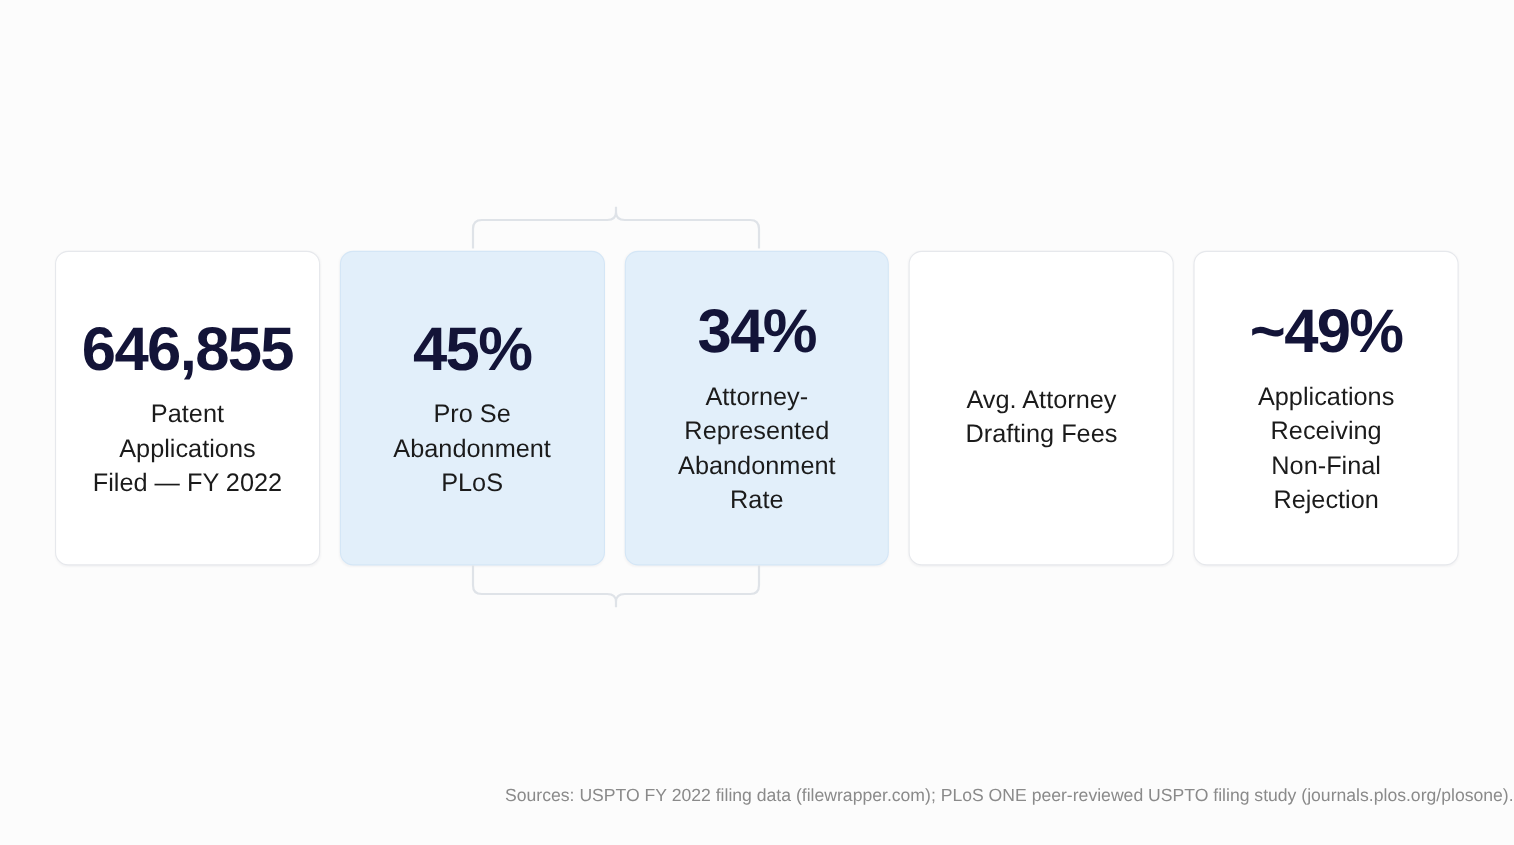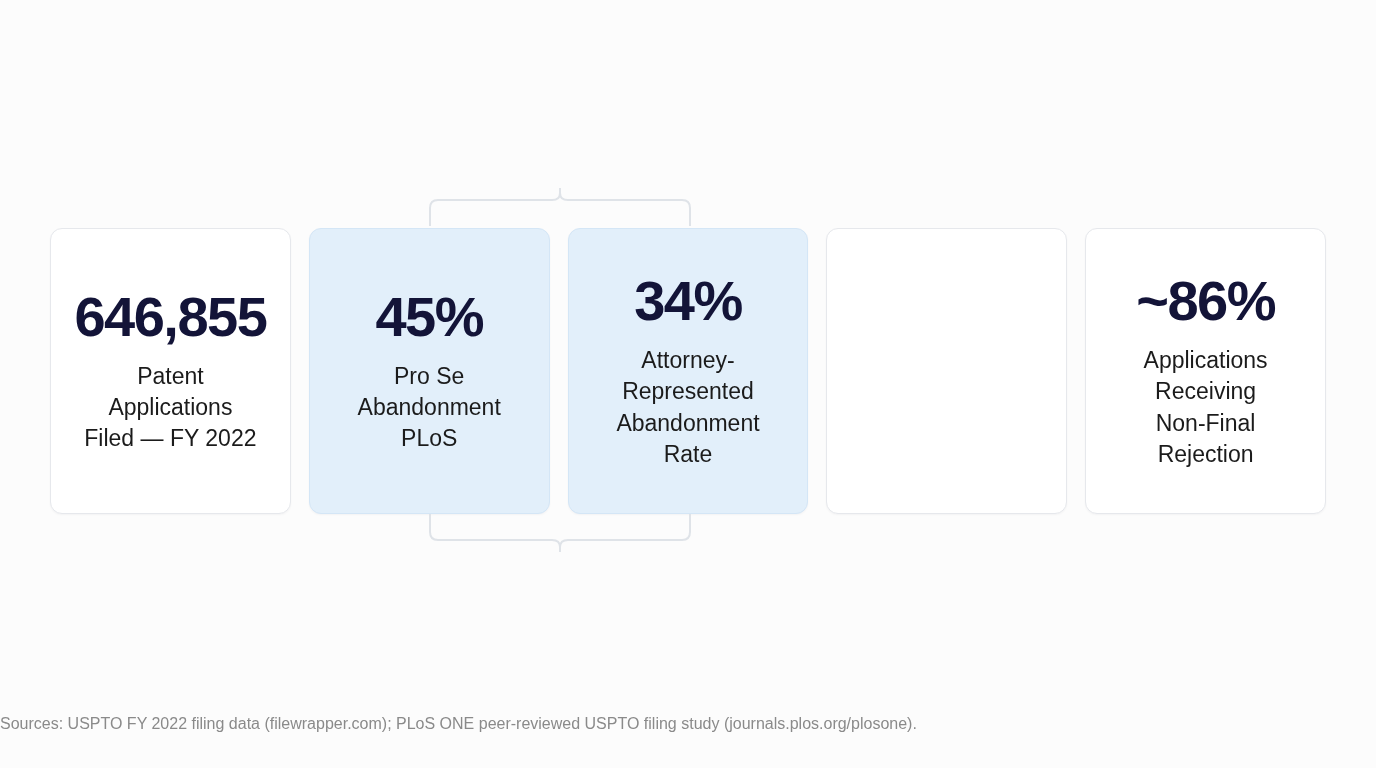--- a/index.html
+++ b/index.html
@@ -83,21 +83,21 @@
     font-weight:400;
     color:#141414;
     letter-spacing:-.2px;
   }
 
   
   .sources {
     position:absolute;
     left:0; top:712px;
     width:1376px;
-    text-align:left;
+    text-align:right;
     font-size:16px;
     line-height:1.5;
     color:#8a8a8a;
   }
   .sources div { display:block; }
 </style>
 </head>
 <body>
 
 <div class="stage">
@@ -127,24 +127,26 @@
 
     <div class="card highlight">
       <div class="card-value">34%</div>
       <div class="card-label">Attorney-
 Represented
 Abandonment
 Rate</div>
     </div>
 
     <div class="card">
+      <div class="card-label">Avg. Attorney
+Drafting Fees</div>
     </div>
 
     <div class="card">
-      <div class="card-value">~86%</div>
+      <div class="card-value">~49%</div>
       <div class="card-label">Applications
 Receiving
 Non-Final
 Rejection</div>
     </div>
 
   </div>
 
   <div class="brace brace-bot">
     <svg viewBox="0 0 272 38" preserveAspectRatio="none" aria-hidden="true">

